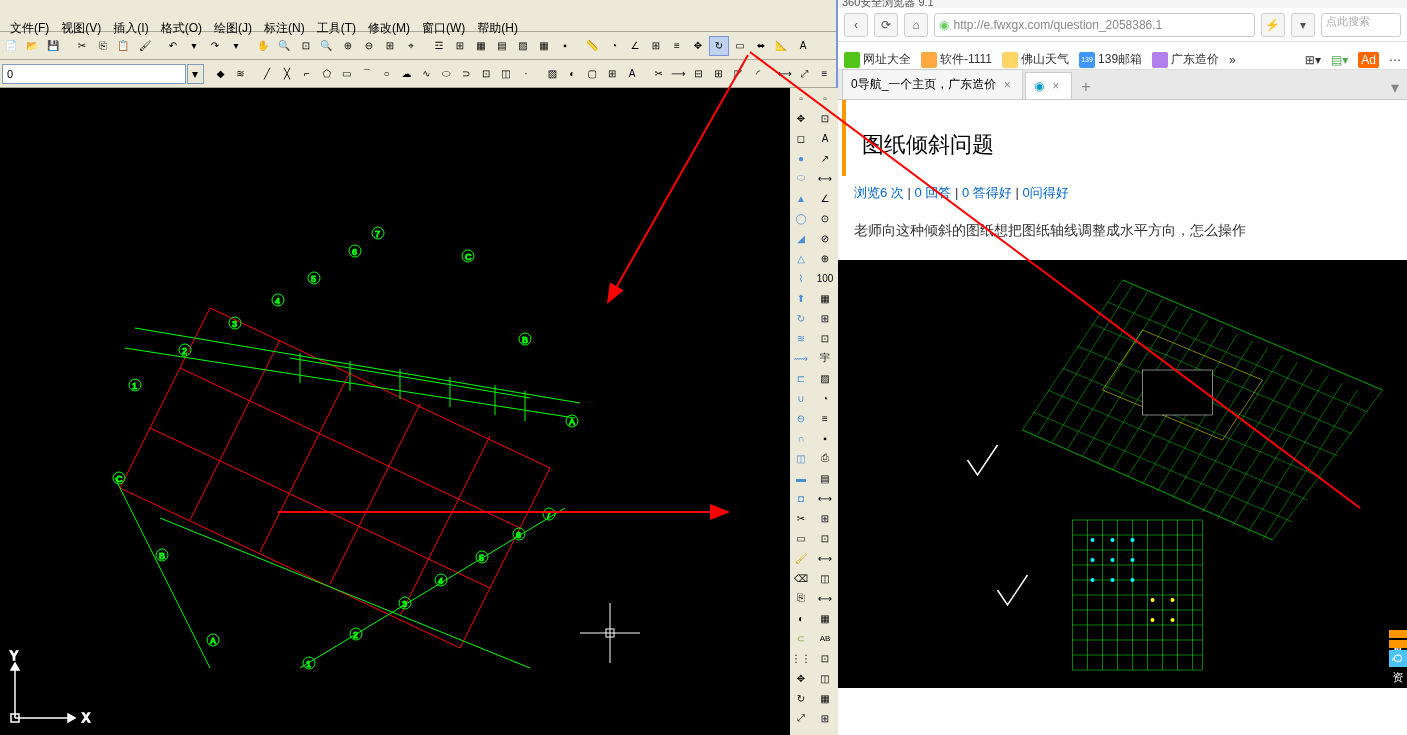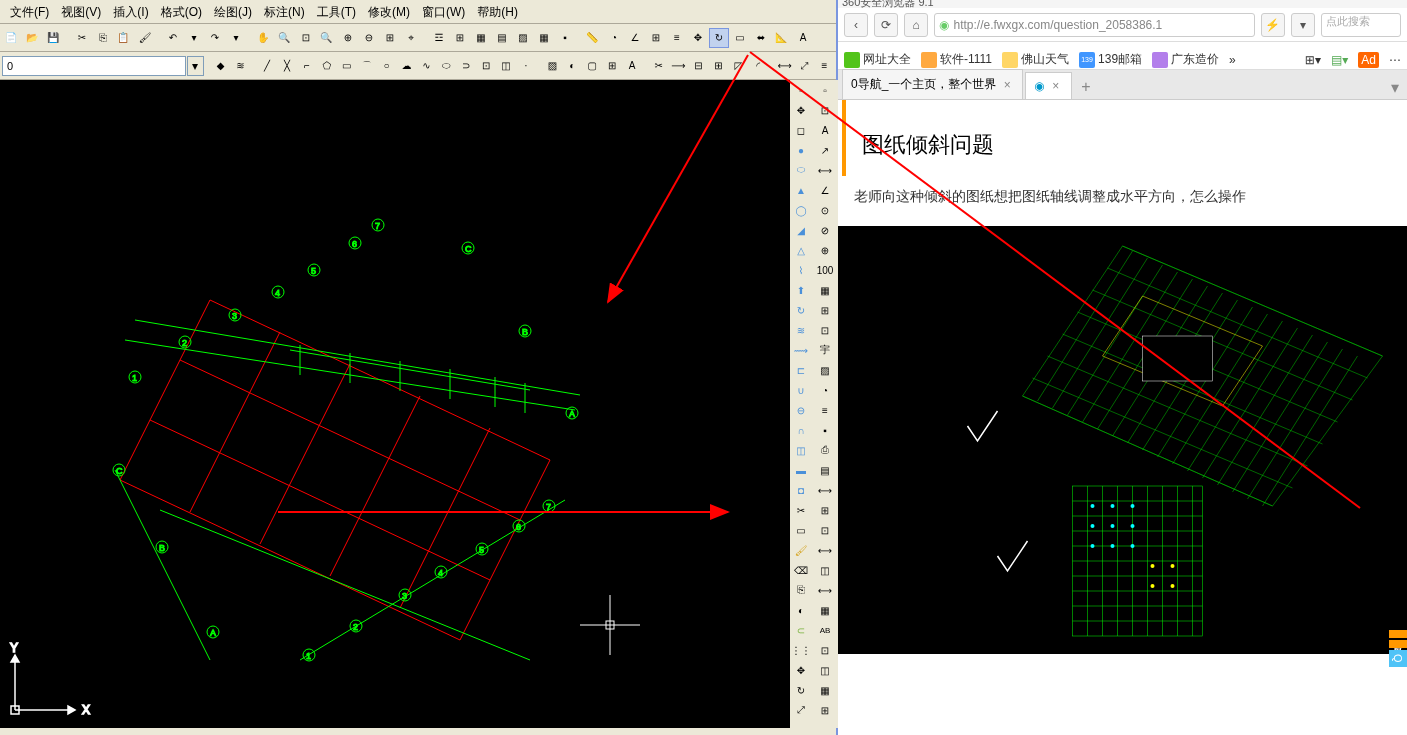--- a/index.html
+++ b/index.html
@@ -3,21 +3,21 @@
 <meta charset="utf-8">
 <style>
 * { box-sizing: border-box; margin: 0; padding: 0; }
 body { font-family: "Microsoft YaHei", Arial, sans-serif; font-size: 12px; background: #fff; width: 1407px; height: 735px; overflow: hidden; position: relative; }
 .container { display: flex; height: 735px; }
 .left-pane { width: 838px; height: 735px; background: #ece9d8; position: relative; border-right: 2px solid #7a96df; }
 .right-pane { flex: 1; height: 735px; background: #fff; position: relative; }
 
 
 .titlebar { background: linear-gradient(#3b6fd3,#1e4bb8); height: 8px; color: #fff; font-size: 11px; padding-left: 8px; line-height: 4px; overflow: hidden; }
-.menubar { background: #ece9d8; height: 24px; display: flex; padding: 2px 4px; border-bottom: 1px solid #aca899; }
+.menubar { background: #ece9d8; height: 16px; display: flex; padding: 2px 4px; border-bottom: 1px solid #aca899; margin-top: 16px; }
 .menu-item { padding: 2px 6px; cursor: pointer; }
 .toolbar1 { background: #ece9d8; height: 28px; display: flex; align-items: center; padding: 2px; border-bottom: 1px solid #aca899; gap: 1px; }
 .toolbar2 { background: #ece9d8; height: 28px; display: flex; align-items: center; padding: 2px; border-bottom: 1px solid #aca899; gap: 1px; }
 .tbtn { width: 20px; height: 20px; background: #ece9d8; border: 1px solid #ece9d8; cursor: pointer; display: flex; align-items: center; justify-content: center; font-size: 10px; }
 .layer-input { width: 195px; height: 20px; border: 1px solid #7f9db9; background: #fff; font-size: 11px; padding-left: 4px; }
 .layer-dd { width: 18px; height: 20px; background: #ece9d8; border: 1px solid #7f9db9; display: flex; align-items: center; justify-content: center; }
 .sep { width: 6px; }
 
 .cad-canvas-wrap { position: relative; width: 838px; height: 648px; }
 .cad-canvas { width: 790px; height: 648px; background: #000; position: relative; }
@@ -361,33 +361,42 @@
       </div>
       <div class="bm-item">»</div>
       <div style="flex:1"></div>
       <div class="bm-item">⊞▾</div>
       <div class="bm-item" style="color:#5a5">▤▾</div>
       <div class="bm-item" style="background:#f60;color:#fff;padding:1px 3px;border-radius:2px">Ad</div>
       <div class="bm-item">⋯</div>
     </div>
     <div class="tabs">
       <div class="tab">
-        <span>0导航_一个主页，整个世界</span>
+        <span>0导航_一个主页，广东造价</span>
         <span class="tab-close">×</span>
       </div>
       <div class="tab active">
         <span style="color:#09c">◉</span>
         <span class="tab-close">×</span>
       </div>
       <div class="new-tab">+</div>
       <div style="flex:1"></div>
       <div class="new-tab">▾</div>
     </div>
     <div class="page-content">
       <div class="page-title-bar">图纸倾斜问题</div>
+      <div class="stats-row">
+        <a>浏览6 次</a>
+        <span> | </span>
+        <a>0 回答</a>
+        <span> | </span>
+        <a>0 答得好</a>
+        <span> | </span>
+        <a>0问得好</a>
+      </div>
       <div class="question-text">老师向这种倾斜的图纸想把图纸轴线调整成水平方向，怎么操作</div>
       <div class="cad-preview">
         <svg width="100%" height="100%" viewBox="0 0 560 428">
           <rect width="560" height="428" fill="#000"></rect>
 
           <g stroke="#0f0" stroke-width="0.5" fill="none" opacity="0.8">
 
             <polygon points="280,20 540,130 430,280 180,170"></polygon>
 
             <g>

